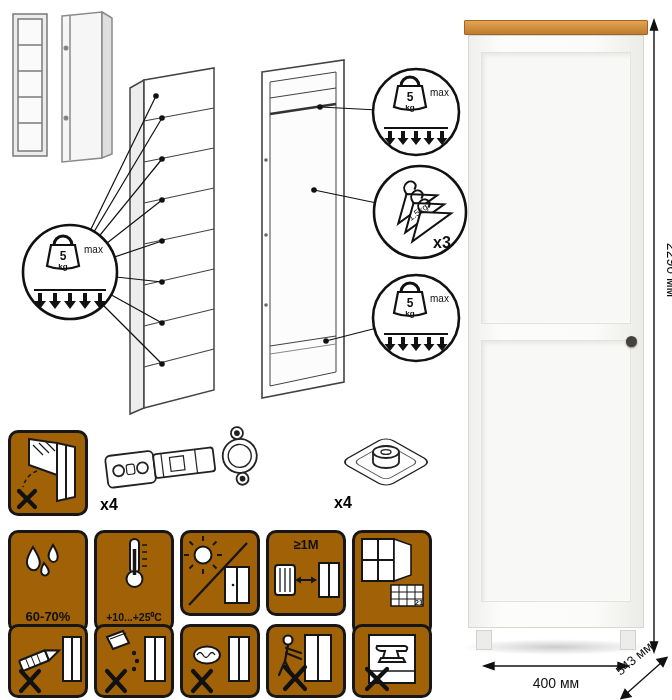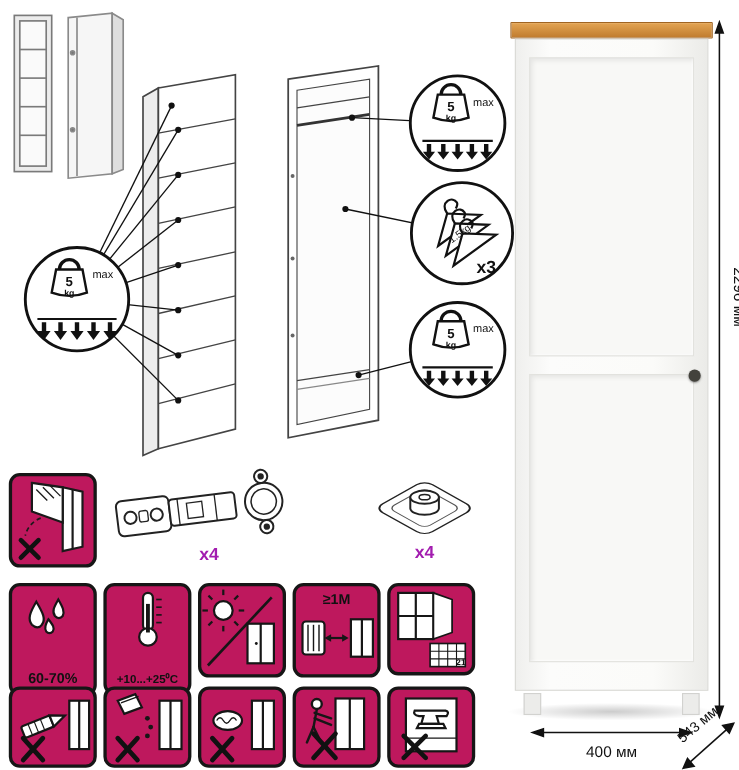--- a/index.html
+++ b/index.html
@@ -2,24 +2,24 @@
 <html><head>
 <meta charset="utf-8">
 <style>
   *{margin:0;padding:0;box-sizing:border-box}
   html,body{width:672px;height:700px}
   body{font-family:"Liberation Sans",sans-serif;background:#fff;color:#111}
   #canvas{position:relative;width:672px;height:700px;background:#fff;overflow:hidden}
   .abs{position:absolute}
   svg{display:block;overflow:visible}
   svg text{font-family:"Liberation Sans",sans-serif;fill:#111}
-  .care{position:absolute;background:#be185d;border:3px solid #161616;border-radius:10px}
+  .care{position:absolute;background:#a16207;border:3px solid #161616;border-radius:10px}
   .care .lab{position:absolute;left:0;right:0;text-align:center;font-weight:bold;color:#111}
   .xm line{stroke:#111;stroke-width:4.2;stroke-linecap:round}
-  .x4{position:absolute;text-align:center;font-weight:bold;font-size:16px;color:#a21caf}
+  .x4{position:absolute;text-align:left;font-weight:bold;font-size:16px;color:#000000}
   .panel{position:absolute;background:#f8f8f6;border:1px solid #e2e2de;
          box-shadow:inset 2px 2px 5px rgba(0,0,0,.08),inset -1px -1px 2px rgba(255,255,255,.9)}
   .lineart{stroke:#444;fill:#fff}
 </style>
 </head>
 <body>
 
 <div id="canvas">
 
   <svg class="abs" style="left:10px;top:8px" width="106" height="156">
@@ -326,21 +326,21 @@
       <line x1="30" y1="23" x2="44" y2="23" stroke="#161616" stroke-width="2"></line>
       <polygon points="26,23 32,19.5 32,26.5" fill="#161616"></polygon>
       <polygon points="48,23 42,19.5 42,26.5" fill="#161616"></polygon>
       <g fill="#fff" stroke="#161616" stroke-width="2">
         <rect x="50" y="6" width="20" height="34"></rect>
         <line x1="60" y1="6" x2="60" y2="40"></line>
       </g>
     </svg>
   </div>
 
-  <div class="care" style="left:352px;top:530px;width:80px;height:84px">
+  <div class="care" style="left:352px;top:530px;width:80px;height:106px">
     <svg width="74" height="80">
       <g fill="#fff" stroke="#161616" stroke-width="2">
         <rect x="7" y="6" width="32" height="42"></rect>
         <line x1="23" y1="6" x2="23" y2="48"></line>
         <line x1="7" y1="27" x2="39" y2="27"></line>
         <polygon points="39,6 56,12 56,42 39,48" stroke-width="1.6"></polygon>
       </g>
       <g transform="translate(36,52)">
         <rect x="0" y="0" width="32" height="21" fill="#fff" stroke="#161616" stroke-width="1.5"></rect>
         <g stroke="#161616" stroke-width="1">

